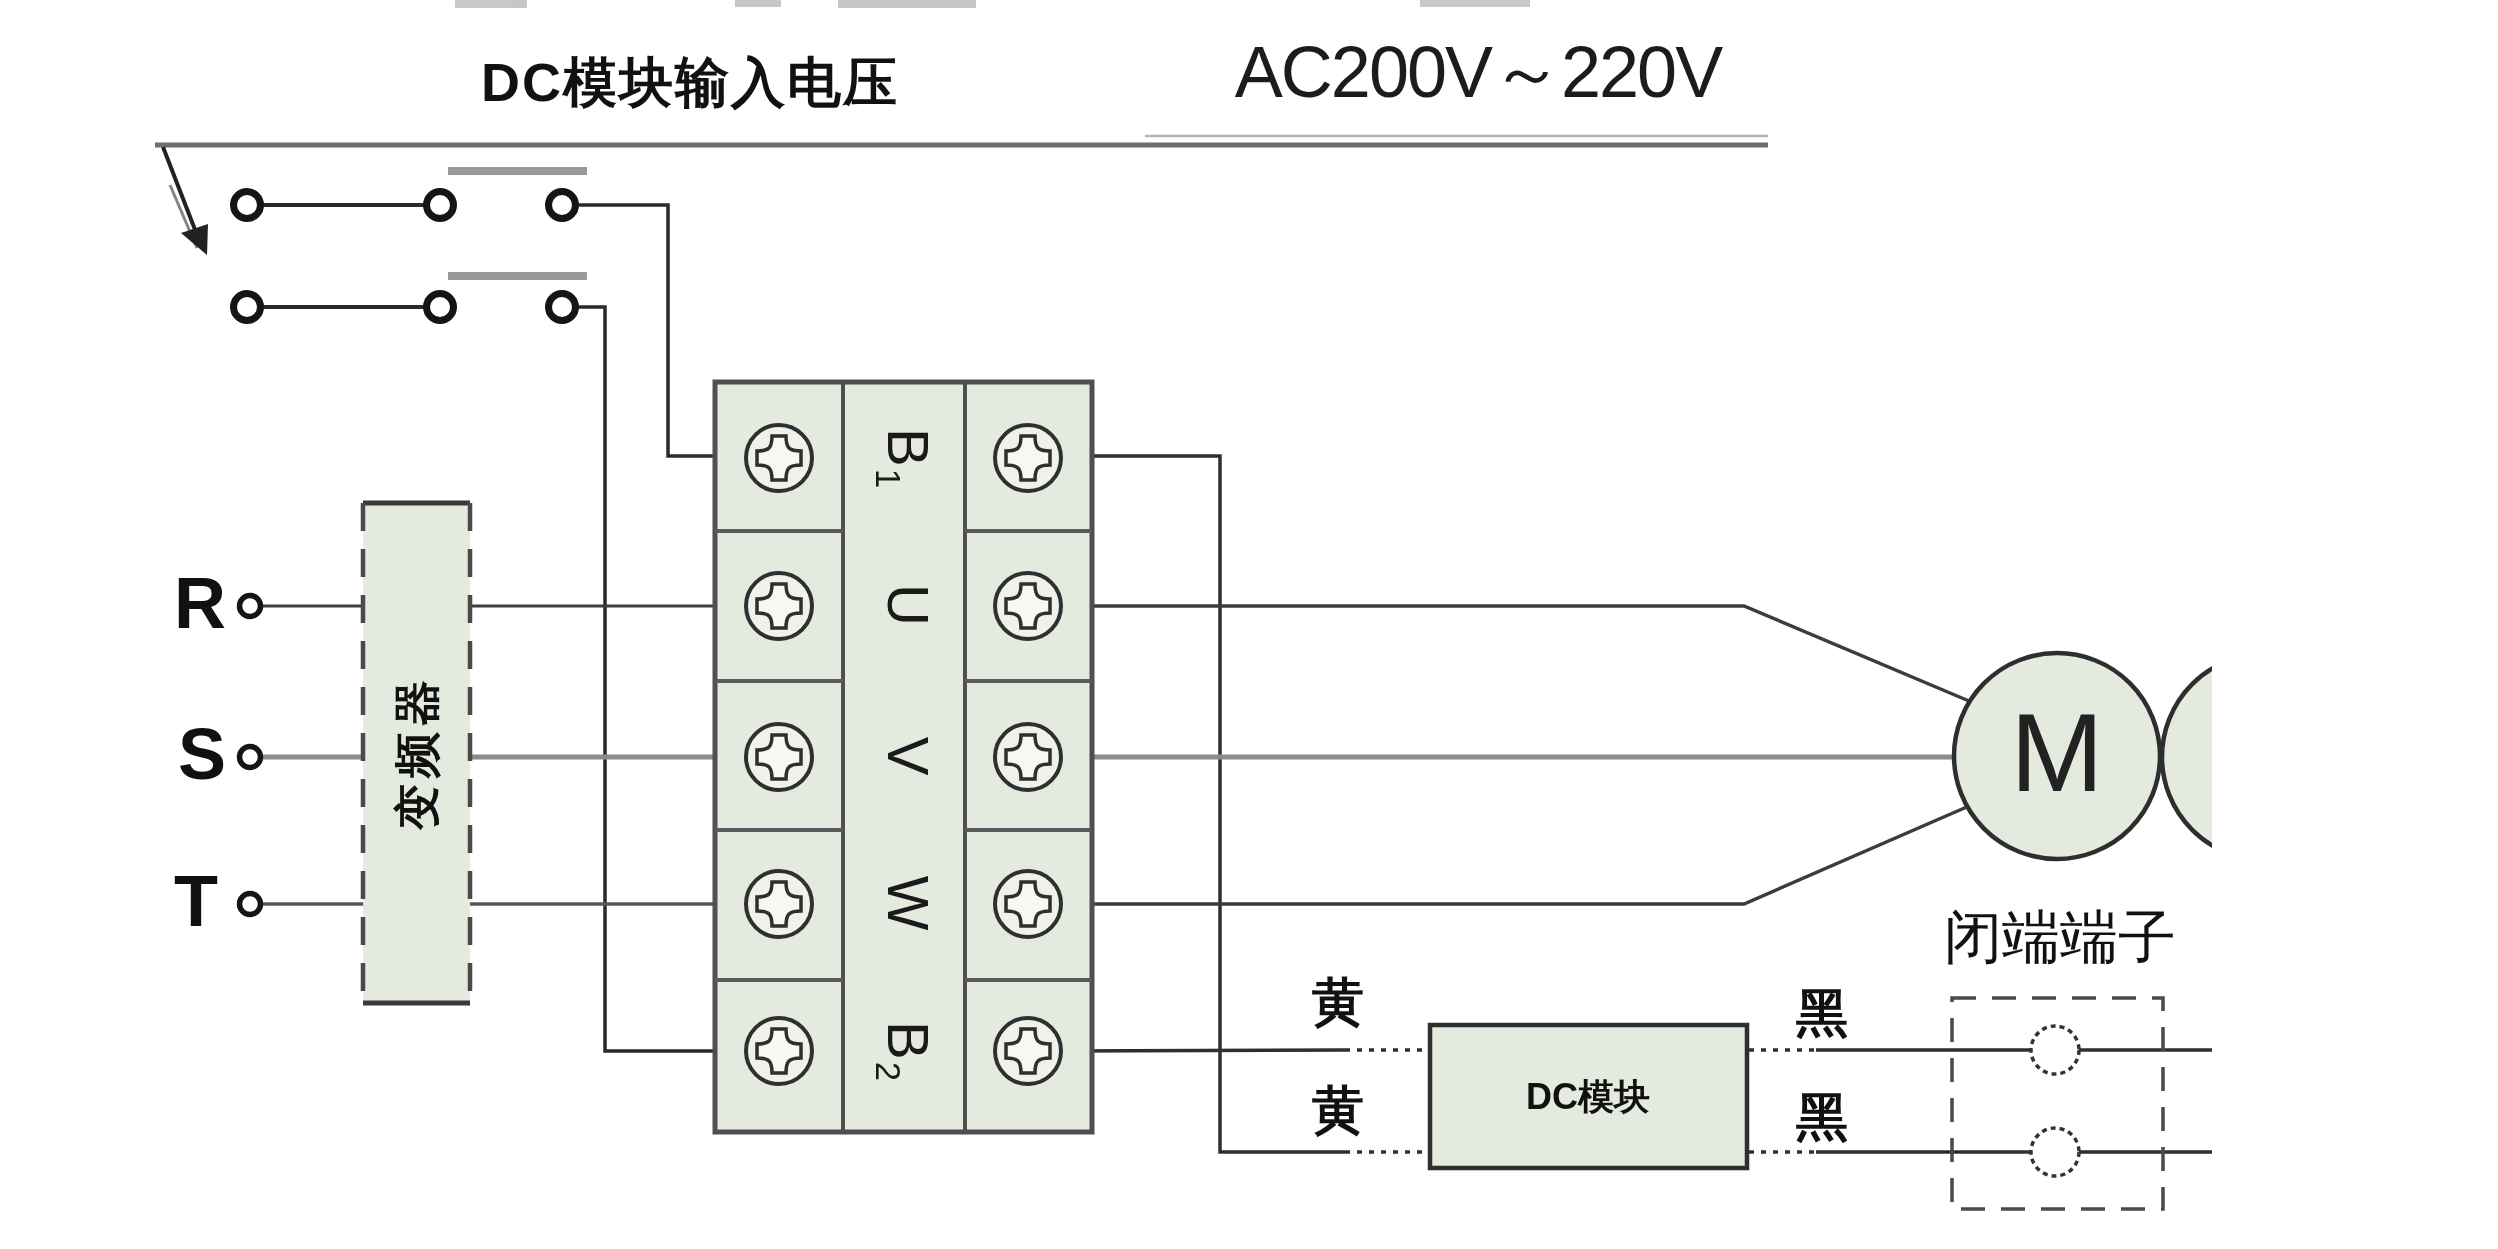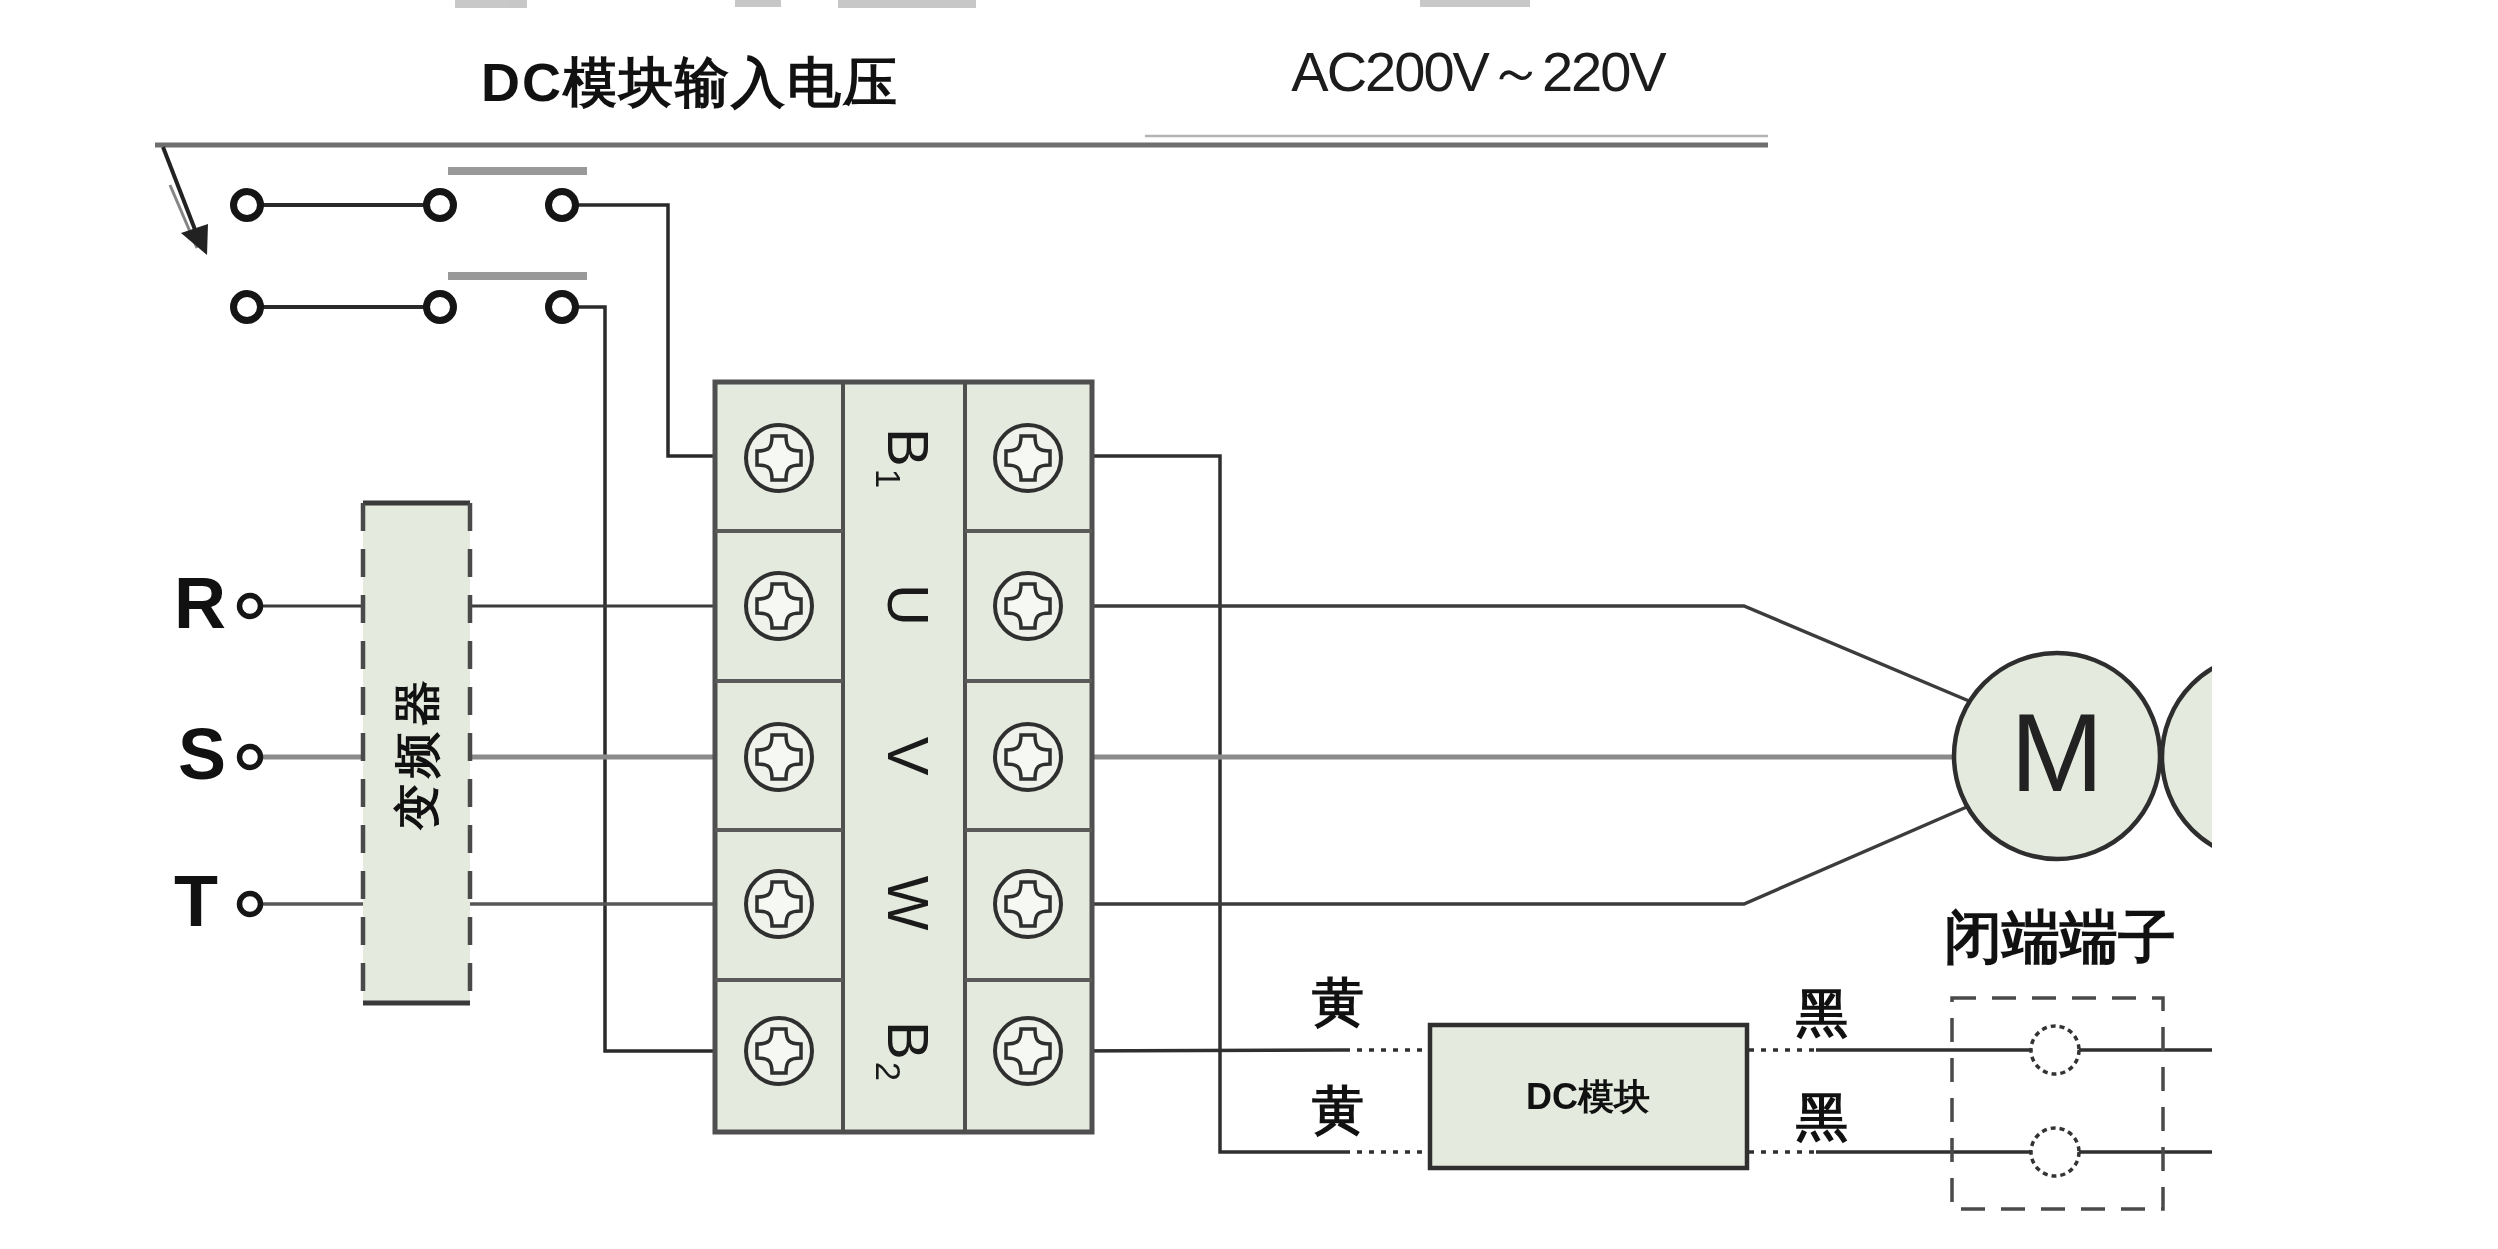--- a/index.html
+++ b/index.html
@@ -4,32 +4,32 @@
 <style>
   html,body{margin:0;padding:0;background:#ffffff;}
   .stage{position:relative;width:2212px;height:1249px;background:#fff;overflow:hidden;
          font-family:"Liberation Sans","DejaVu Sans",sans-serif;}
   .stage svg{position:absolute;left:0;top:0;}
   .lbl{position:absolute;transform:translate(-50%,-50%);white-space:nowrap;color:#111;
        font-family:"Liberation Sans","DejaVu Sans",sans-serif;line-height:1;}
   .rot-cw{transform:translate(-50%,-50%) rotate(90deg);}
   .rot-ccw{transform:translate(-50%,-50%) rotate(-90deg);}
   .title-left{left:690px;top:82px;font-size:54px;font-weight:bold;letter-spacing:2px;}
-  .title-right{left:1478px;top:72px;font-size:56px;font-weight:400;letter-spacing:-2px;color:#1c1c1c;}
+  .title-right{left:1478px;top:72px;font-size:72px;font-weight:400;letter-spacing:-2px;color:#1c1c1c;}
   .lead-r{left:200px;top:603px;font-size:72px;font-weight:bold;}
   .lead-s{left:202px;top:754px;font-size:72px;font-weight:bold;}
   .lead-t{left:196px;top:901px;font-size:72px;font-weight:bold;}
   .inverter-lbl{left:417px;top:752px;font-size:46px;font-weight:bold;letter-spacing:6px;}
   .term-lbl{left:904px;font-size:58px;font-weight:500;color:#1a1a1a;}
   .term-lbl .sub{font-size:0.6em;vertical-align:-0.35em;margin-left:2px;}
   .tl-0{top:458px;} .tl-1{top:606px;} .tl-2{top:757px;} .tl-3{top:904px;} .tl-4{top:1051px;}
   .dc-lbl{left:1588px;top:1097px;font-size:36px;font-weight:bold;}
   .motor-lbl{left:2057px;top:753px;font-size:112px;font-weight:400;color:#222;}
   .brake-lbl{left:2264px;top:754px;font-size:112px;font-weight:400;color:#222;}
-  .cap-lbl{left:2060px;top:937px;font-size:58px;font-weight:bold;}
+  .cap-lbl{left:2060px;top:937px;font-size:58px;font-weight:normal;}
   .y1{left:1338px;top:1002px;font-size:52px;font-weight:bold;}
   .y2{left:1338px;top:1110px;font-size:52px;font-weight:bold;}
   .k1{left:1822px;top:1013px;font-size:52px;font-weight:bold;}
   .k2{left:1822px;top:1117px;font-size:52px;font-weight:bold;}
 </style>
 </head>
 <body>
 
 <div class="stage">
 

